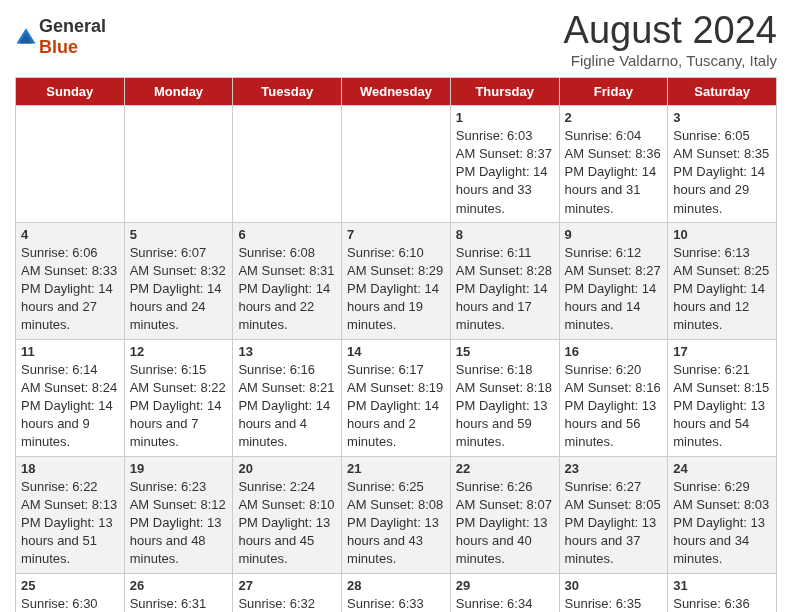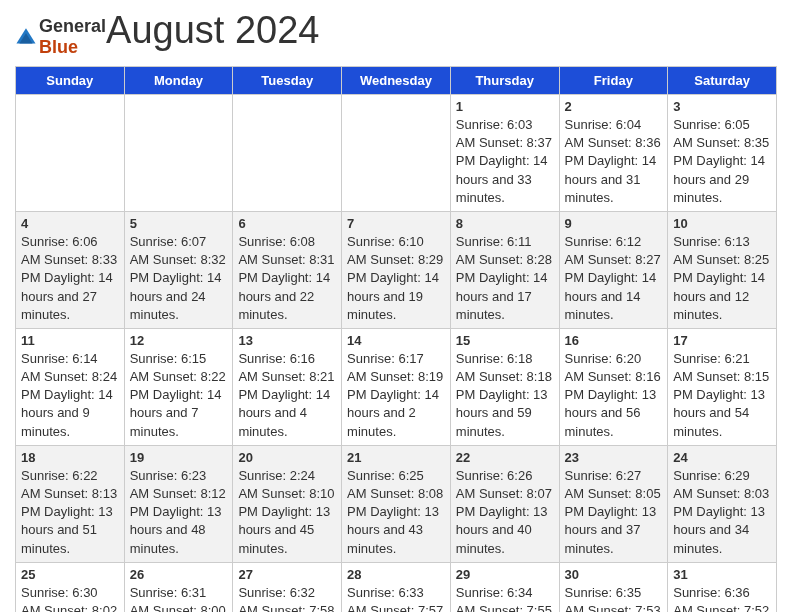--- a/index.html
+++ b/index.html
@@ -5,20 +5,21 @@
     * { box-sizing: border-box; margin: 0; padding: 0; }
     body {
       font-family: Arial, sans-serif;
       background: #fff;
       width: 792px;
       min-height: 612px;
       padding: 10px 15px;
     }
     .header-area {
       display: flex;
+      justify-content: space-between;
       align-items: flex-start;
       margin-bottom: 8px;
     }
     .logo {
       display: flex;
       align-items: center;
       margin-top: 6px;
     }
     .logo-text-general {
       font-size: 18px;
@@ -47,21 +48,21 @@
     .location-subtitle {
       font-size: 15px;
       color: #555;
     }
     table {
       width: 100%;
       border-collapse: collapse;
       table-layout: fixed;
     }
     thead tr th {
-      background-color: #1d4ed8;
+      background-color: #b91c1c;
       color: #fff;
       font-size: 13px;
       font-weight: bold;
       text-align: center;
       padding: 6px 2px;
       border: 1px solid #ccc;
     }
     tbody tr td {
       border: 1px solid #ccc;
       vertical-align: top;
@@ -102,20 +103,21 @@
       <polygon points="15,3 28,24 2,24" fill="#2278c5"></polygon>
       <polygon points="15,10 24,24 6,24" fill="#1a5fa0"></polygon>
     </svg>
     <div>
       <span class="logo-text-general">General</span><br>
       <span class="logo-text-blue">Blue</span>
     </div>
   </div>
   <div class="title-area">
     <div class="month-year-title">August 2024</div>
+    <div class="location-subtitle">Figline Valdarno, Tuscany, Italy</div>
   </div>
 </div>
 
 <table>
   <thead>
     <tr id="header-row">
     <th>Sunday</th>
         <th>Monday</th>
         <th>Tuesday</th>
         <th>Wednesday</th>

